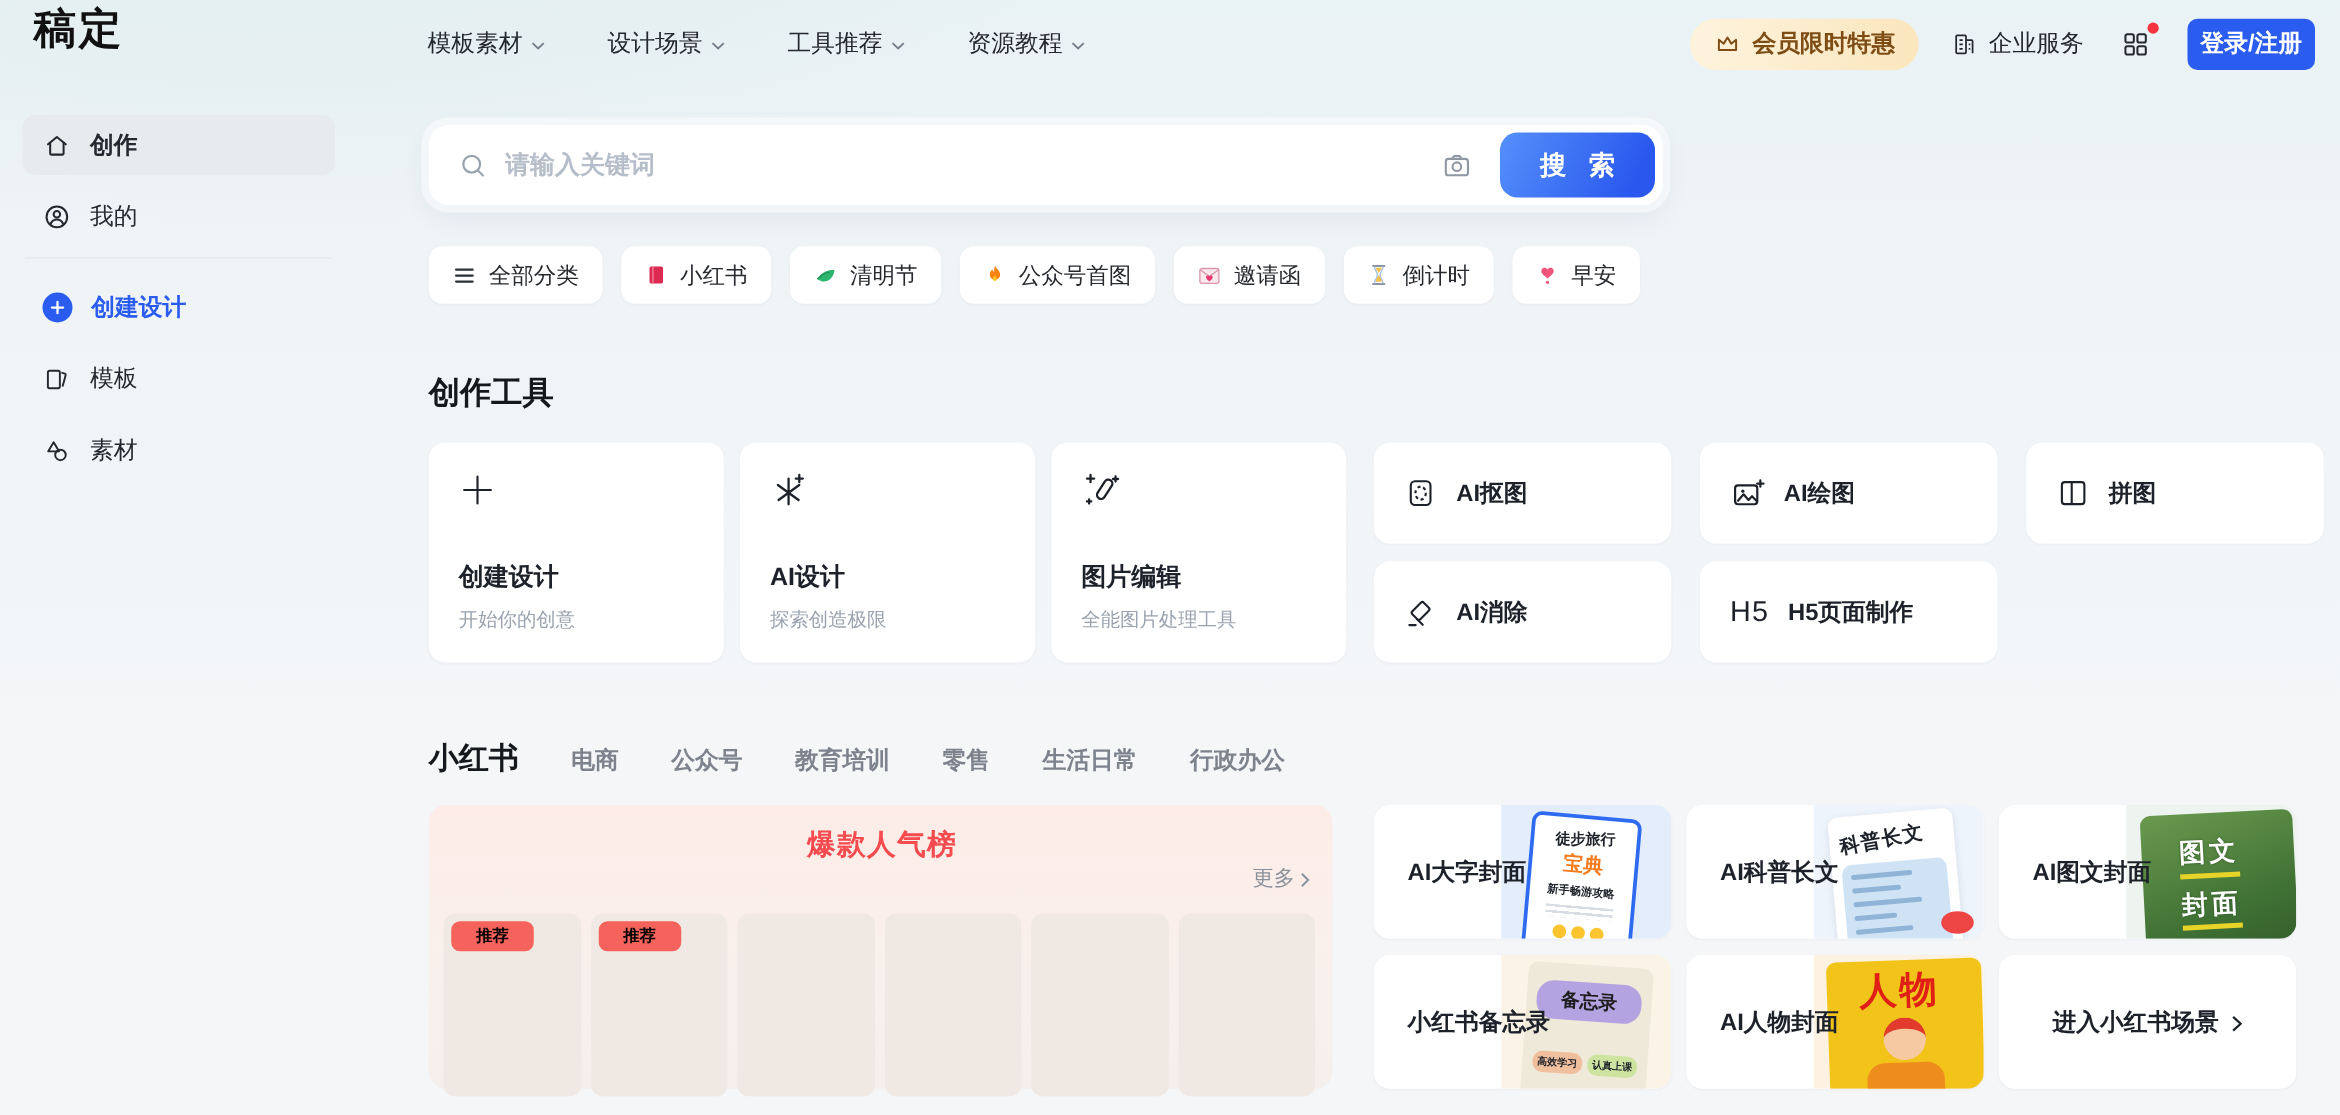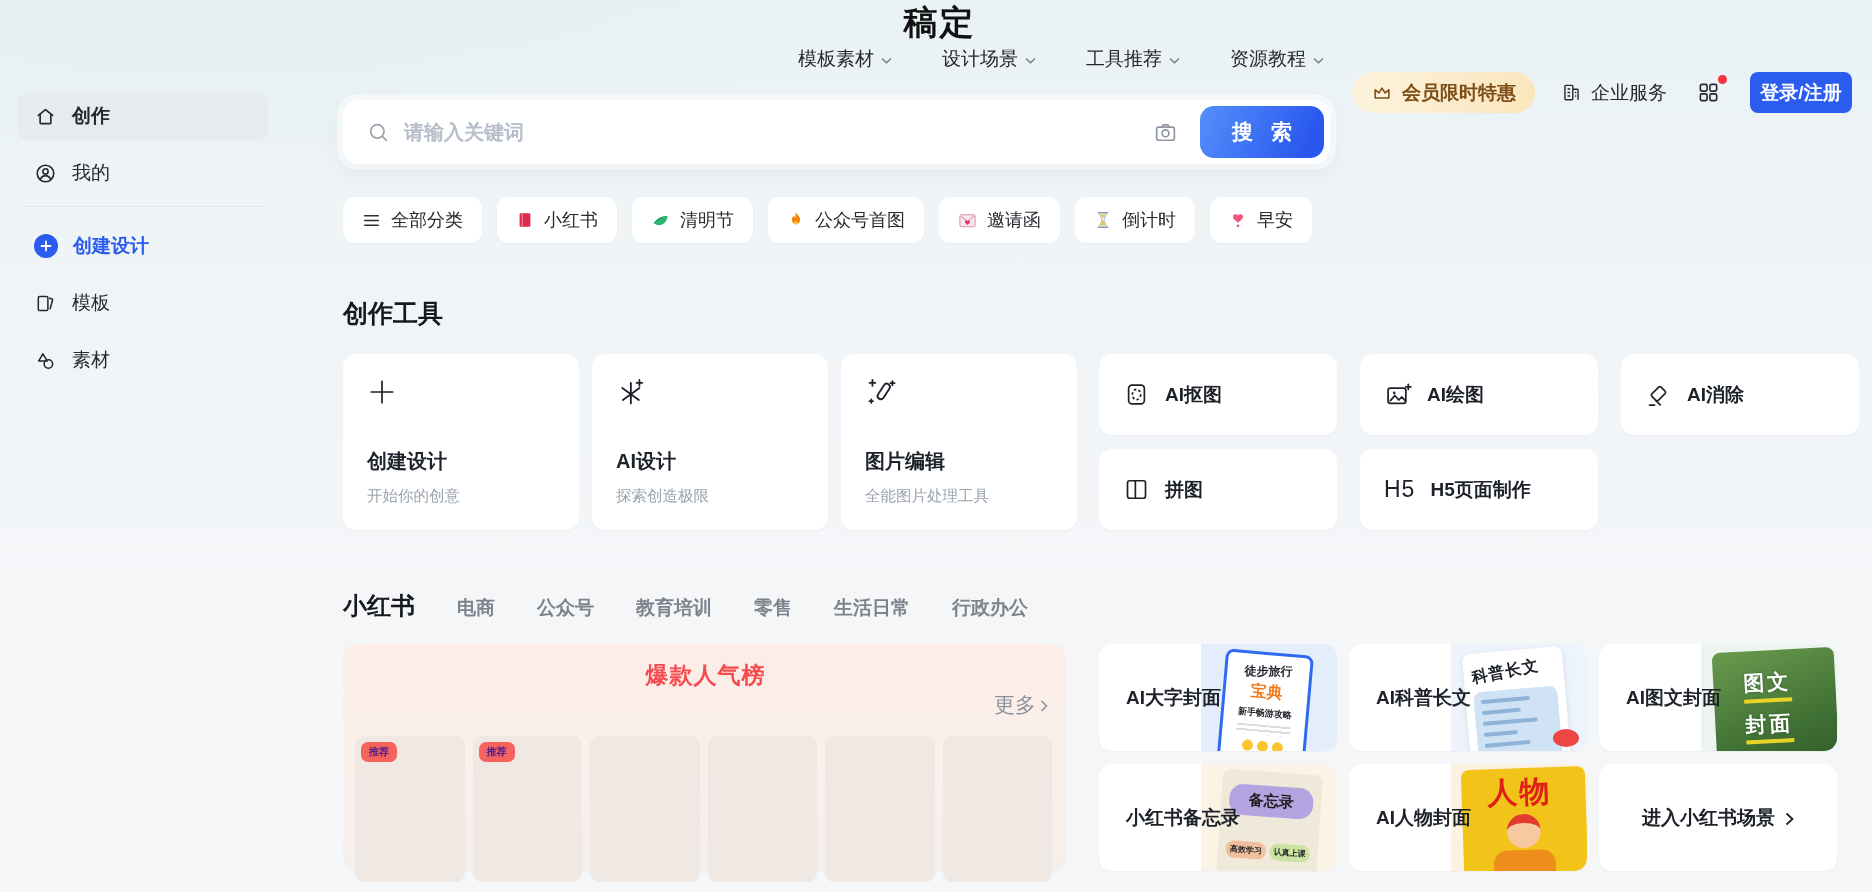--- a/index.html
+++ b/index.html
@@ -8,21 +8,21 @@
     font-family:"Liberation Sans", sans-serif;
     color:#1d2129;
     background:
       radial-gradient(1100px 420px at 12% -8%, #e2eef0 0%, rgba(226,238,240,0) 60%),
       linear-gradient(180deg,#e9f2f5 0%, #f0f4f7 30%, #f4f6f8 65%, #f4f6f8 100%);
     overflow:hidden;
   }
   svg { display:block; }
 
   
-  .header { height:70px; display:flex; align-items:center; padding:0 20px 0 27px;flex-direction:column; }
+  .header { height:70px; display:flex; padding:0 20px 0 27px; }
   .logo { font-size:34px; font-weight:800; letter-spacing:2px; color:#111; cursor:pointer; }
   .top-nav { display:flex; align-items:center; gap:50px; margin-left:243px; }
   .nav-item { display:flex; align-items:center; gap:7px; font-size:19px; color:#24282f; cursor:pointer; }
   .nav-item svg { margin-top:2px; }
   .header-right { margin-left:auto; display:flex; align-items:center; gap:26px; }
   .member-badge { display:flex; align-items:center; gap:9px; height:41px; padding:0 19px;
     border-radius:21px; background:linear-gradient(90deg,#fdf3dd 0%,#fbe6bd 100%);
     color:#7d4d15; font-size:19px; font-weight:600; cursor:pointer; }
   .enterprise { display:flex; align-items:center; gap:9px; font-size:19px; color:#24282f; cursor:pointer; }
   .apps-btn { position:relative; cursor:pointer; padding:4px; }
@@ -81,25 +81,25 @@
 
   
   .xhs-head { display:flex; align-items:baseline; gap:42px; margin-top:60px; }
   .xhs-title { font-size:24px; font-weight:800; color:#15181d; cursor:pointer; }
   .xhs-tab { font-size:19px; font-weight:600; color:#7d838d; cursor:pointer; }
   .xhs-row { display:flex; margin-top:22px; }
   .hot-card { width:723px; height:227px; border-radius:14px; padding:16px 14px 0 12px; cursor:pointer;
     background:linear-gradient(180deg,#fdece7 0%, #f9f0ec 55%, #f5efeb 100%); }
   .hot-head { display:flex; align-items:center; padding:0 4px 0 8px;flex-direction:column; }
   .hot-title { font-size:23px; font-weight:800; letter-spacing:1px; color:#f54a4e; }
-  .hot-more { margin-left:auto; display:flex; align-items:center; gap:4px; font-size:21px; color:#8b929c; cursor:pointer; }
+  .hot-more { margin-left:auto; display:flex; align-items:center; gap:4px; font-size:17px; color:#8b929c; cursor:pointer; }
   .hot-thumbs { display:flex; gap:8px; margin-top:17px; }
   .hthumb { position:relative; width:112px; height:146px; border-radius:9px; background:#f0e8e3; cursor:pointer; }
-  .hbadge { position:absolute; top:6px; left:6px; background:#f6625c; color:#4c1d95; font-size:10px;
-    font-weight:600; padding:3px 8px; border-radius:7px; }
+  .hbadge { position:absolute; top:6px; left:6px; background:#f6625c; color:#000000; font-size:13px;
+    font-weight:600; padding:3px 20px; border-radius:7px; }
   .xhs-grid { margin-left:auto; width:739px; display:grid;
     grid-template-columns:repeat(3,238px); grid-auto-rows:107px; gap:13px 12px; }
   .xcard { position:relative; background:#fff; border-radius:13px; overflow:hidden; cursor:pointer;
     box-shadow:0 1px 2px rgba(40,60,90,.04); display:flex; align-items:center; }
   .xcard .lbl { font-size:19px; font-weight:700; margin-left:27px; z-index:2; }
   .xcard.center { justify-content:center; }
   .xcard.center .lbl { margin:0 10px 0 0; }
   .xthumb { position:absolute; right:0; top:0; width:136px; height:100%; overflow:hidden; }
 
   
@@ -347,33 +347,33 @@
         <div class="scard">
           <svg width="28" height="28" viewBox="0 0 24 24" fill="none" stroke="#1d2129" stroke-width="1.5" stroke-linejoin="round" stroke-linecap="round">
               <rect x="3.5" y="6.2" width="15.2" height="13" rx="2"></rect>
               <path d="M5.5 16.8l3.8-4.4 3.4 3.9 2.4-2.6 3.3 3.4"></path>
               <circle cx="8.8" cy="10.2" r="1.1" fill="#1d2129" stroke="none"></circle>
               <path d="M20.8 2.8v4.4M18.6 5h4.4"></path>
             </svg>
           <span class="lbl">AI绘图</span>
         </div>
         <div class="scard">
+          <svg width="27" height="27" viewBox="0 0 24 24" fill="none" stroke="#1d2129" stroke-width="1.5">
+              <rect x="4" y="4.2" width="16" height="15.6" rx="2"></rect>
+              <path d="M11 4.2v15.6"></path>
+            </svg>
+          <span class="lbl">拼图</span>
+        </div>
+        <div class="scard">
           <svg width="27" height="27" viewBox="0 0 24 24" fill="none" stroke="#1d2129" stroke-width="1.5" stroke-linejoin="round" stroke-linecap="round">
               <rect x="8" y="5.6" width="8" height="11.5" rx="1.5" transform="rotate(45 12 11.3)"></rect>
               <path d="M9.5 17.2l4 4"></path>
               <path d="M4 21.4h4.5"></path>
             </svg>
           <span class="lbl">AI消除</span>
-        </div>
-        <div class="scard">
-          <svg width="27" height="27" viewBox="0 0 24 24" fill="none" stroke="#1d2129" stroke-width="1.5">
-              <rect x="4" y="4.2" width="16" height="15.6" rx="2"></rect>
-              <path d="M11 4.2v15.6"></path>
-            </svg>
-          <span class="lbl">拼图</span>
         </div>
         <div class="scard">
           <span class="h5glyph">H5</span>
           <span class="lbl">H5页面制作</span>
         </div>
       </div>
     </div>
 
     <div class="xhs-head">
       <div class="xhs-title">小红书</div>

